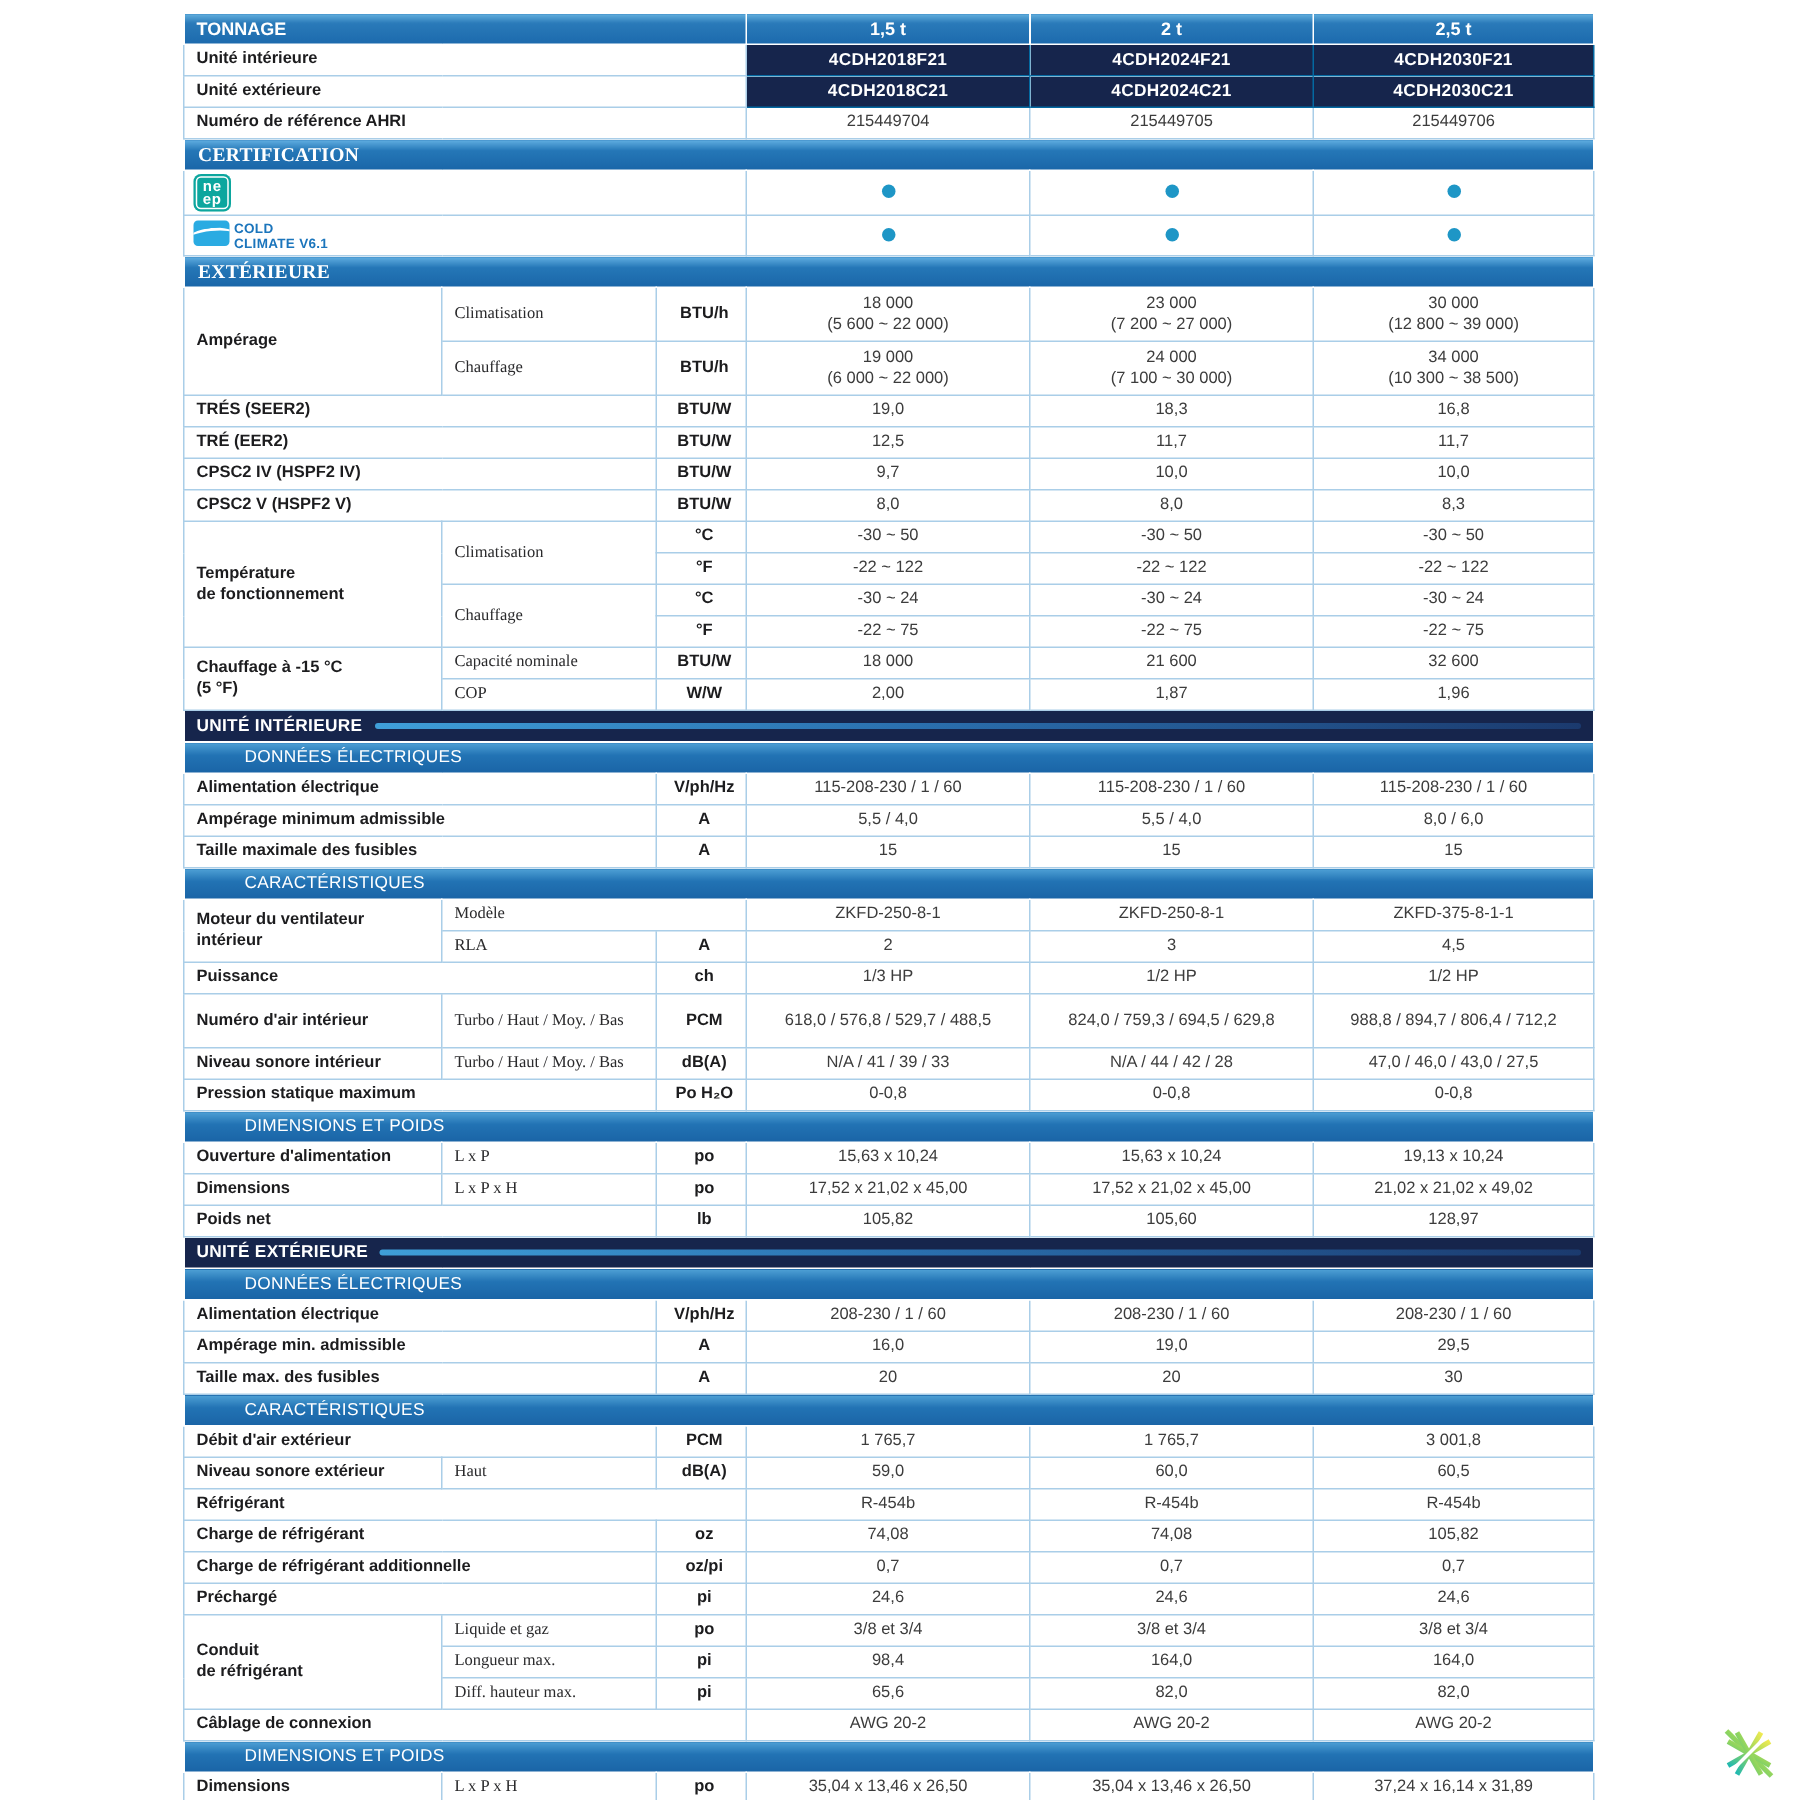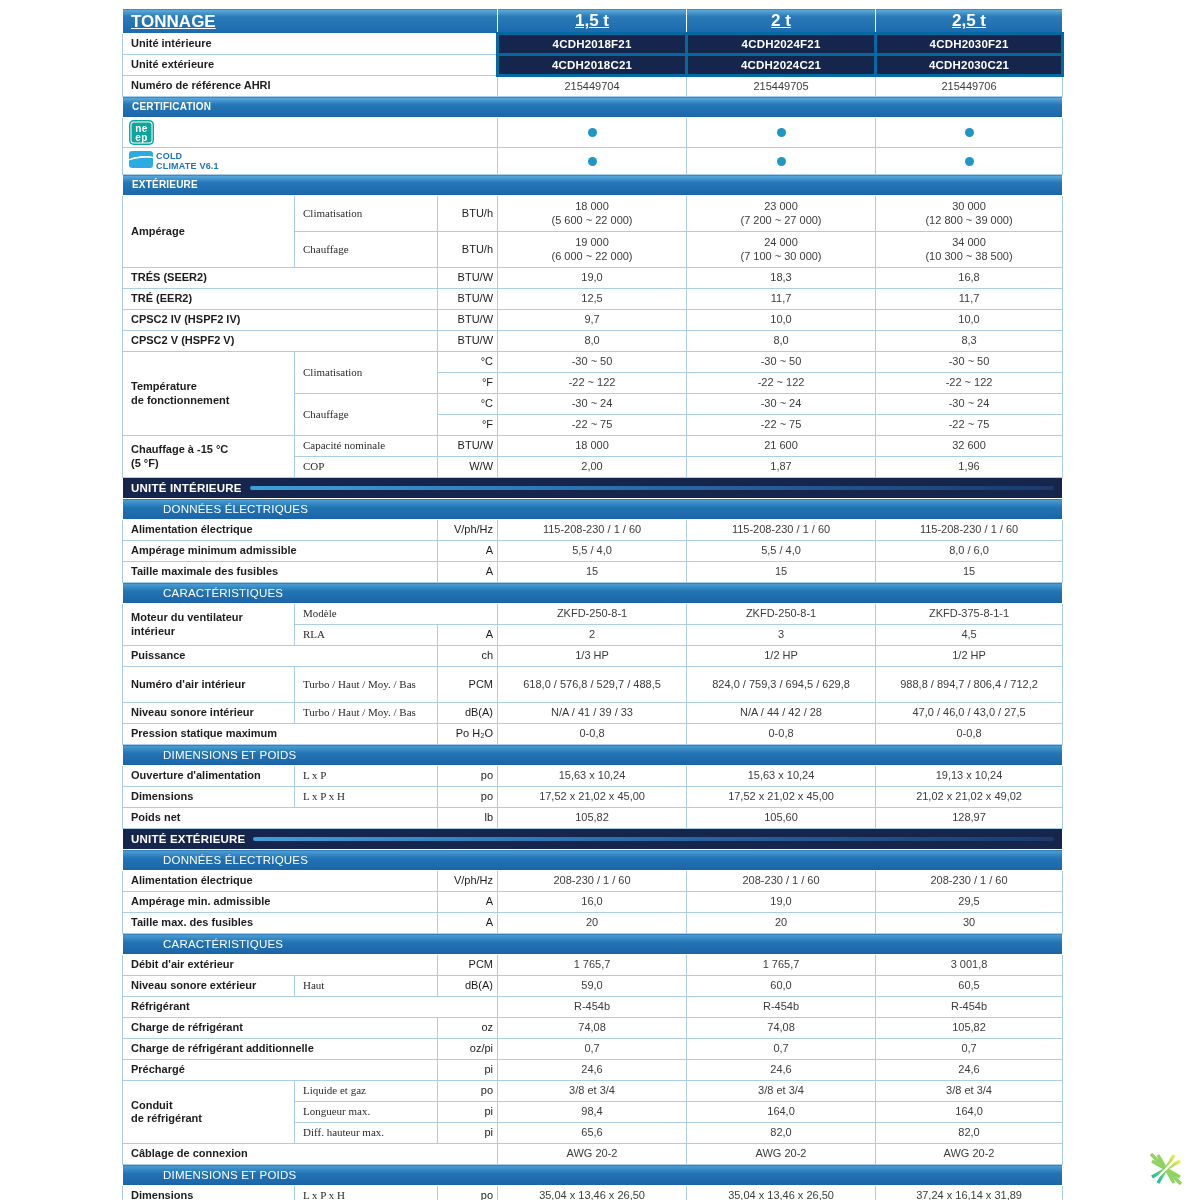--- a/index.html
+++ b/index.html
@@ -14,37 +14,37 @@
   tr.r35{height:36px;}
   tr.r26{height:27px;}
   td{
     border:1px solid #aacee8;font-size:11px;color:#3c3c3c;
     padding:1px 8px;vertical-align:middle;line-height:1.25;
     overflow:hidden;
   }
   td.val{text-align:center;white-space:pre-line;}
   td.lab{font-weight:bold;color:#1c1c1e;white-space:pre-line;text-align:left;}
   td.sub{text-align:left;color:#2a2a2c;font-family:Liberation Serif, serif;}
-  td.unit{font-weight:normal;text-align:right;color:#1c1c1e;padding:1px 4px 1px 8px;}
+  td.unit{font-weight:bold;text-align:center;color:#1c1c1e;padding:1px 4px 1px 8px;}
   
   td.bh{
     background:linear-gradient(180deg,#61aedd 0%,#2a7ab9 30%,#1c6aad 100%);
-    color:#fff;font-weight:bold;font-size:17px;border:1px solid #fff;text-decoration:underline;
+    color:#fff;font-weight:bold;font-size:12px;border:1px solid #fff;
   }
   td.bh.c{text-align:center;}
   
   td.model{
     background:#16254c;color:#fff;font-weight:bold;text-align:center;
-    font-size:11.5px;border:3px solid #0369a1;letter-spacing:.2px;
+    font-size:11.5px;border:1px solid #0369a1;letter-spacing:.2px;
   }
   
   td.band{
     background:linear-gradient(180deg,#5fade0 0%,#2577b7 35%,#1a66a8 100%);
-    color:#fff;font-weight:bold;font-size:10px;border:1px solid #fff;
-    padding-left:9px;letter-spacing:.2px;
+    color:#fff;font-weight:bold;font-size:13px;border:1px solid #fff;
+    padding-left:9px;letter-spacing:.2px;font-family:Liberation Serif, serif;
   }
   td.band2{
     background:linear-gradient(180deg,#4d9fd4 0%,#2273b4 40%,#1a64a6 100%);
     color:#fff;font-weight:normal;font-size:11.5px;border:1px solid #fff;
     padding-left:40px;letter-spacing:.2px;
   }
   td.navy{
     background:#16254c;color:#fff;font-weight:bold;font-size:11.5px;
     border:1px solid #fff;padding-left:8px;letter-spacing:.2px;
   }

